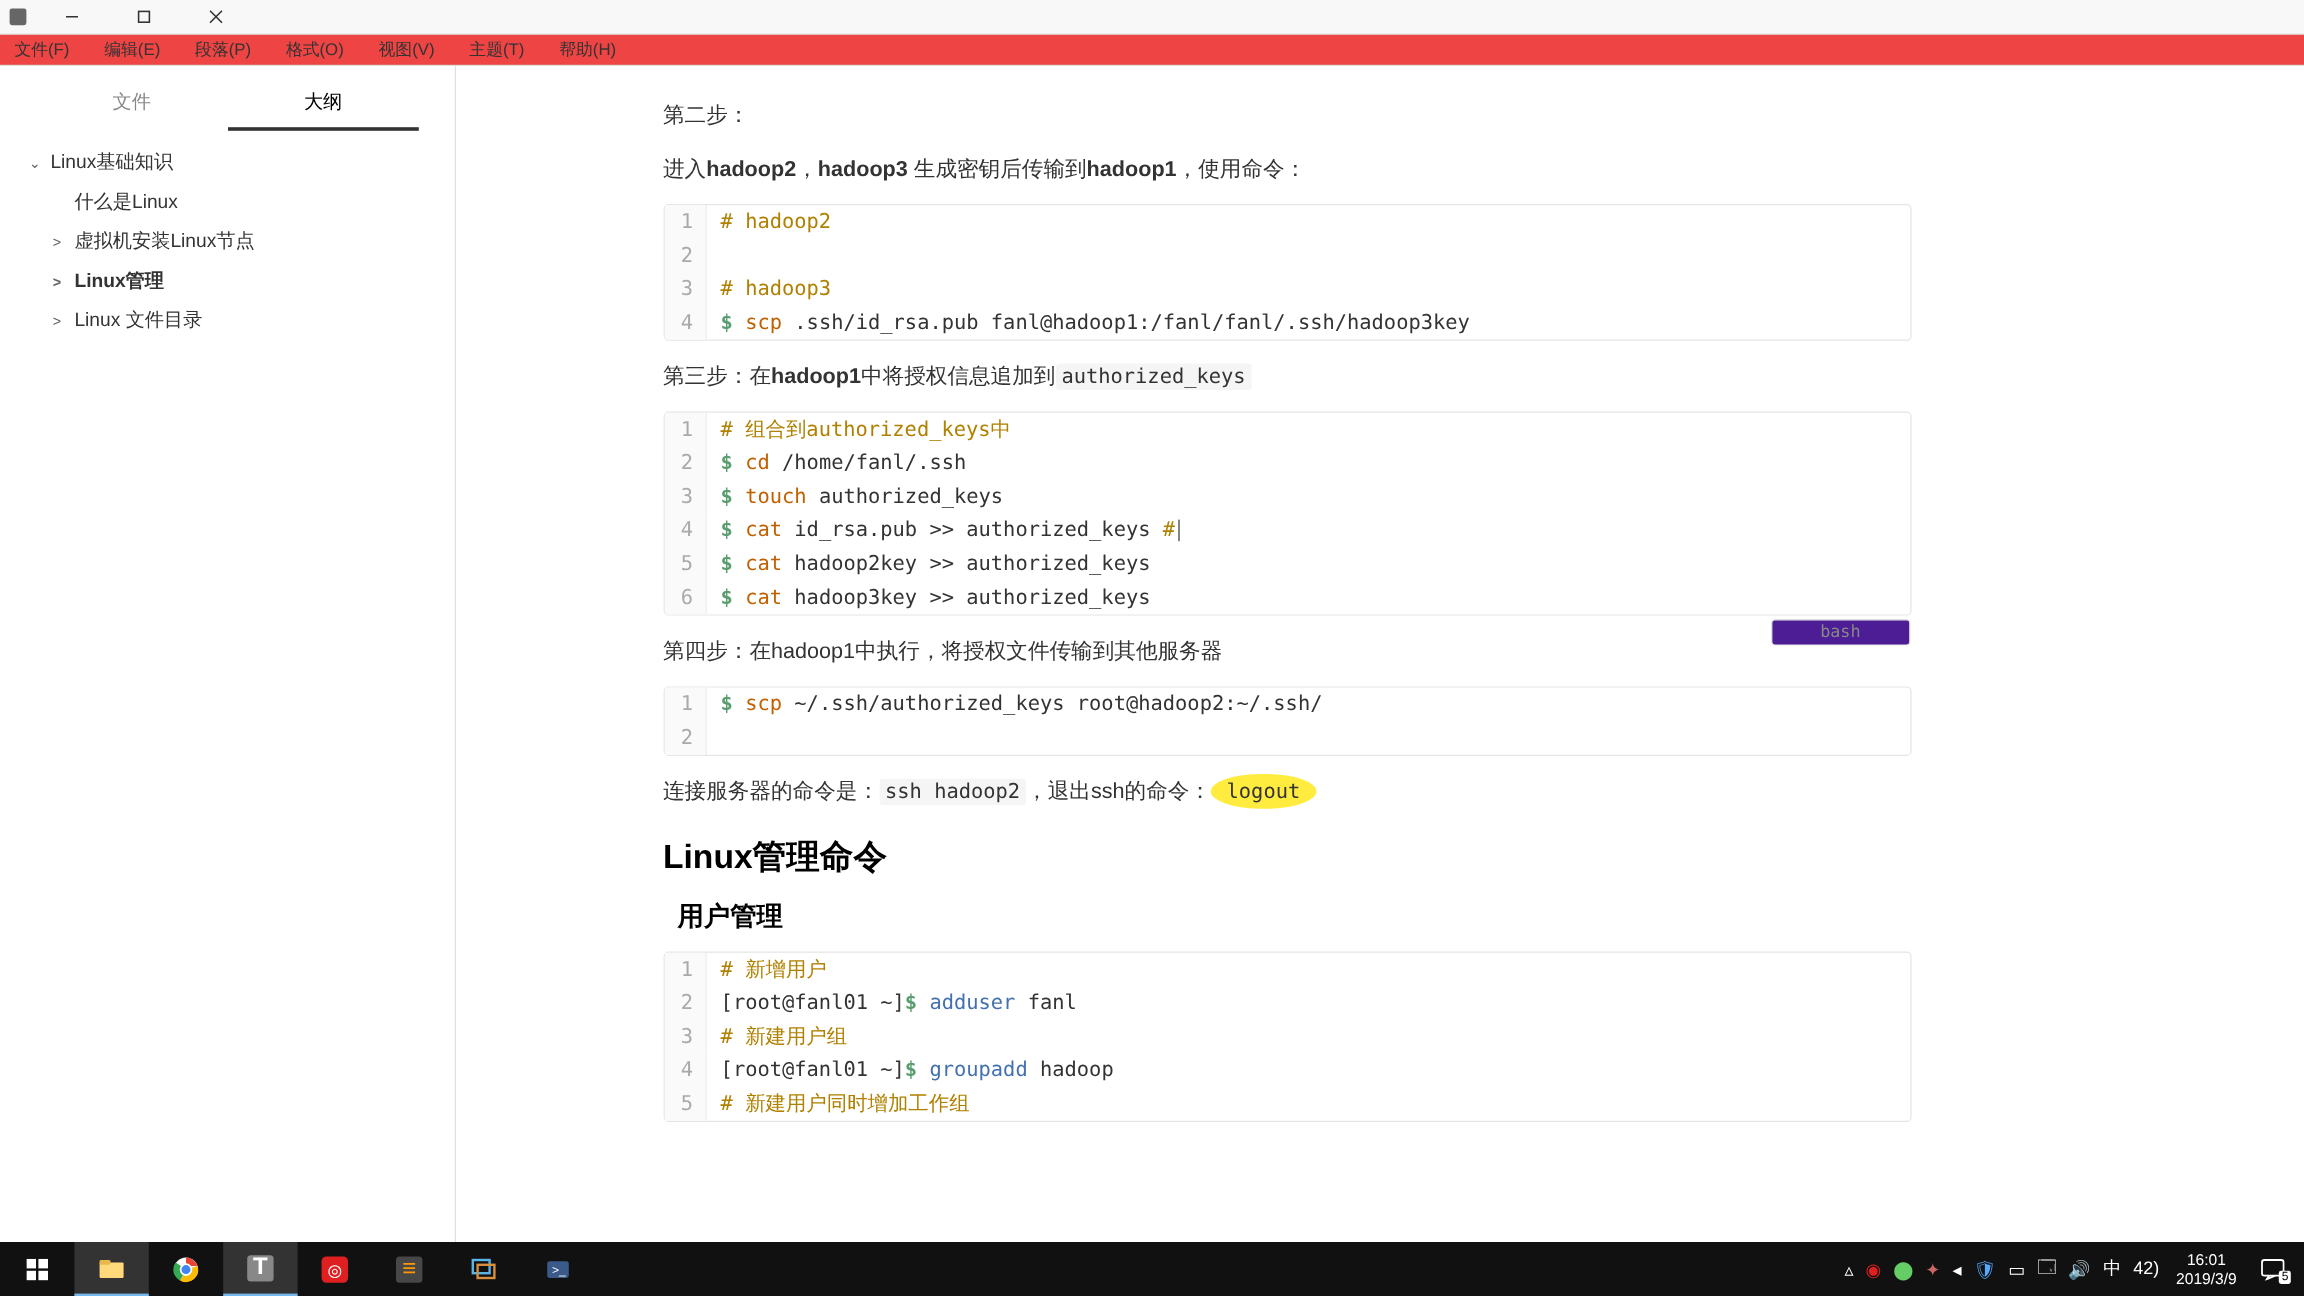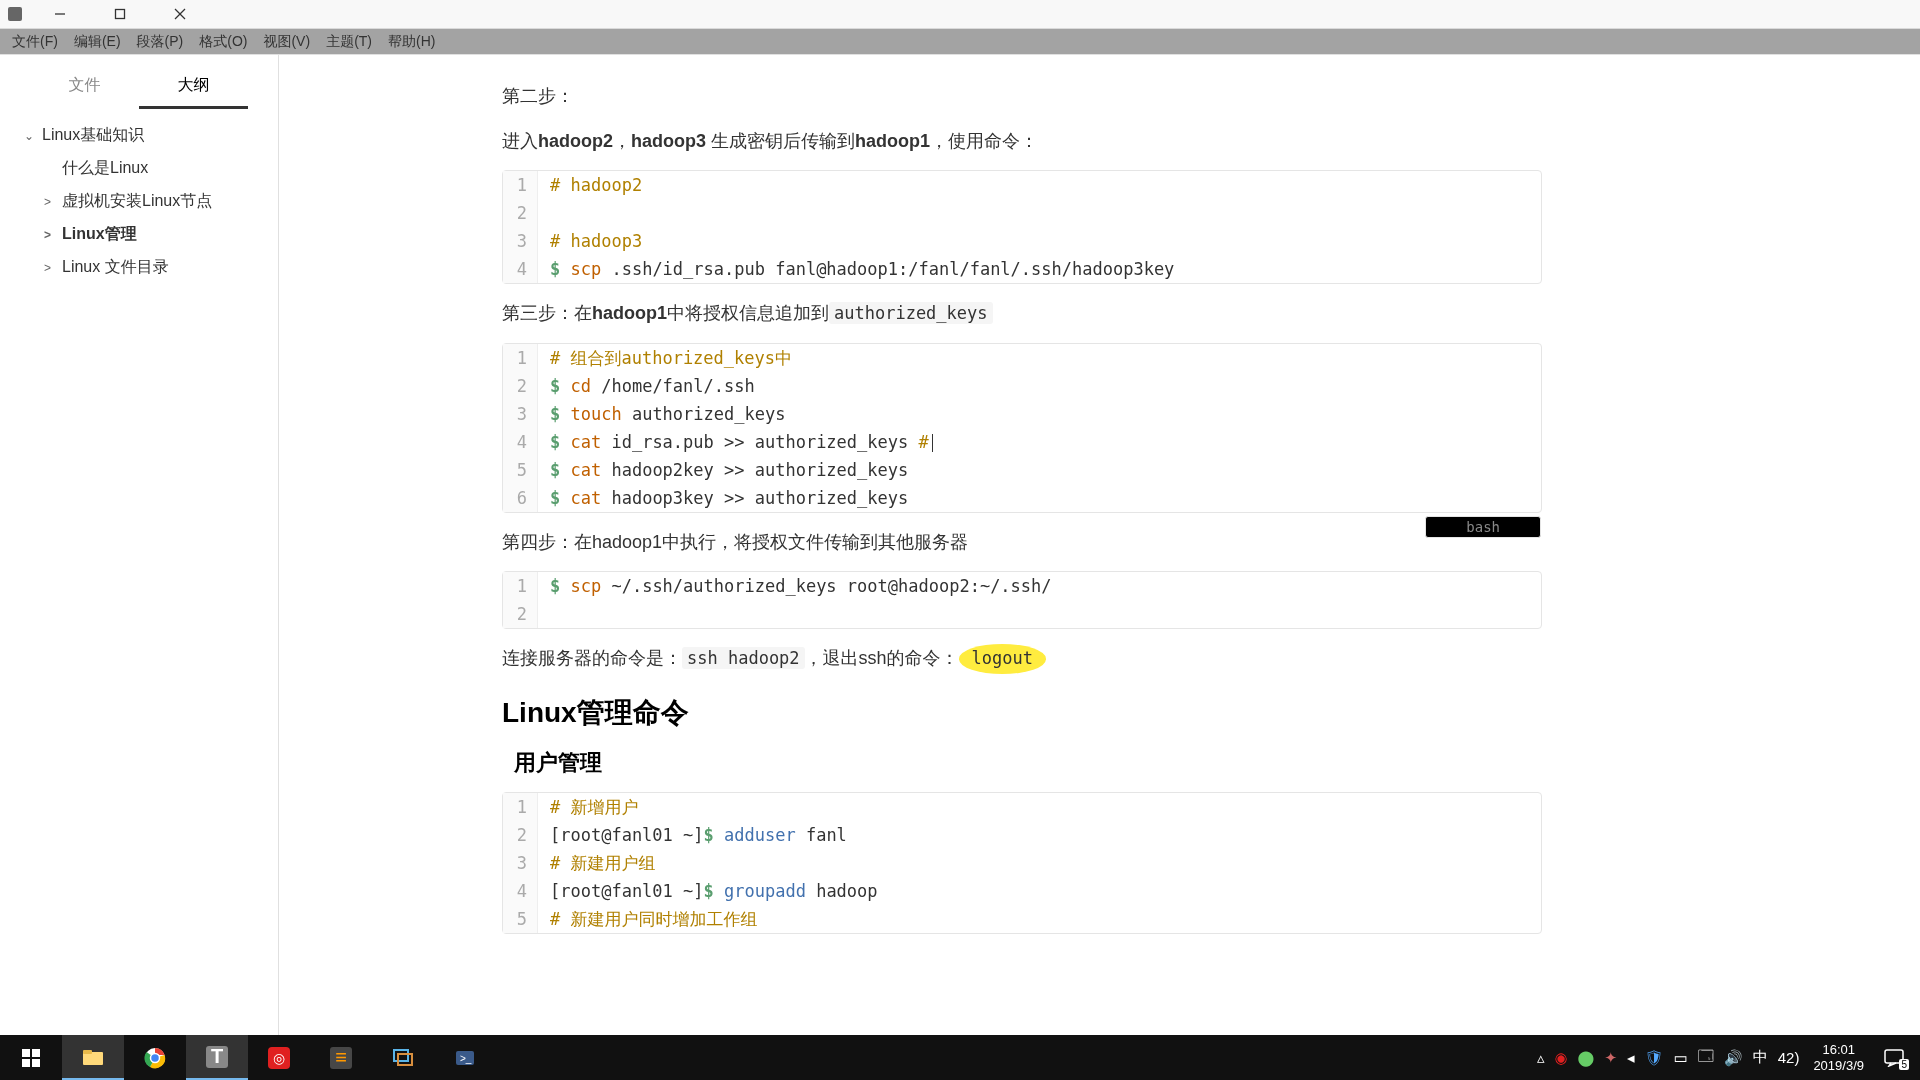--- a/index.html
+++ b/index.html
@@ -4,26 +4,26 @@
 <style>
 * { margin: 0; padding: 0; box-sizing: border-box; }
 body { font-family: "Microsoft YaHei", "PingFang SC", sans-serif; background: #fff; overflow: hidden; width: 1920px; height: 1080px; }
 
 .titlebar { height: 29px; background: #f8f8f8; border-bottom: 1px solid #dadada; display: flex; align-items: center; padding-left: 8px; }
 .titlebar .icon { width: 14px; height: 14px; background: #666; margin-right: 8px; border-radius: 2px; }
 .titlebar .title { font-size: 14px; color: #333; flex: 1; }
 .titlebar .win-controls { display: flex; }
 .titlebar .win-btn { width: 60px; height: 29px; display: flex; align-items: center; justify-content: center; font-size: 14px; color: #333; cursor: pointer; }
 
-.menubar { height: 26px; background: #a3a3a3; border-bottom: 1px solid #e0e0e0; display: flex; align-items: center; padding-left: 4px; }
+.menubar { height: 26px; background: #ef4444; border-bottom: 1px solid #e0e0e0; display: flex; align-items: center; padding-left: 4px; gap: 13px; }
 .menubar .menu-item { padding: 2px 8px; font-size: 14px; color: #333; cursor: pointer; }
 
 .body { display: flex; height: calc(100% - 55px - 45px); }
 
-.sidebar { width: 279px; border-right: 1px solid #e0e0e0; display: flex; flex-direction: column; }
+.sidebar { width: 380px; border-right: 1px solid #e0e0e0; display: flex; flex-direction: column; }
 .sidebar-tabs { display: flex; padding: 10px 30px 0; }
 .sidebar-tab { flex: 1; text-align: center; padding: 10px 0; font-size: 16px; color: #888; cursor: pointer; }
 .sidebar-tab.active { color: #000; font-weight: 500; border-bottom: 3px solid #333; }
 
 .outline { padding: 10px 0; overflow-y: auto; flex: 1; }
 .outline-item { display: flex; align-items: center; padding: 6px 20px; font-size: 16px; color: #333; cursor: pointer; }
 .outline-item .chev { width: 12px; color: #666; margin-right: 6px; font-size: 12px; }
 .outline-item.lvl1 { padding-left: 24px; }
 .outline-item.lvl2 { padding-left: 44px; }
 .outline-item.bold { font-weight: 700; }
@@ -31,21 +31,21 @@
 .content { flex: 1; overflow-y: auto; padding: 0 260px 0 105px; position: relative; }
 .content-inner { max-width: 1040px; margin: 0 auto; padding-top: 12px; }
 
 p { font-size: 18px; color: #333; margin: 14px 0; line-height: 1.7; }
 h2 { font-size: 28px; font-weight: 700; margin: 20px 0 10px; }
 h3 { font-size: 22px; font-weight: 700; margin: 16px 12px 8px; }
 b { font-weight: 700; }
 code.inline { font-family: Consolas, Monaco, monospace; font-size: 17px; background: #f5f5f5; padding: 1px 5px; border-radius: 3px; }
 
 .codeblock { border: 1px solid #e5e5e5; border-radius: 4px; margin: 14px 0; font-family: Consolas, Monaco, monospace; font-size: 17px; position: relative; background: #fff; }
-.code-lang { position: absolute; right: 0; bottom: -26px; font-size: 14px; color: #888; background: #000000; border: 1px solid #e5e5e5; padding: 2px 40px; border-radius: 3px; text-align: right; }
+.code-lang { position: absolute; right: 0; bottom: -26px; font-size: 14px; color: #888; background: #4c1d95; border: 1px solid #e5e5e5; padding: 2px 40px; border-radius: 3px; text-align: right; }
 .codeline { display: flex; }
 .gutter { width: 35px; text-align: right; padding-right: 10px; color: #aaa; user-select: none; background: #fafafa; border-right: 1px solid #eee; line-height: 28px; }
 .codetext { padding-left: 12px; line-height: 28px; white-space: pre; }
 
 .tok-comment { color: #b08000; }
 .tok-prompt { color: #5a9e6f; font-weight: 700; }
 .tok-cmd { color: #c06000; }
 .tok-kw { color: #4271ae; }
 .tok-plain { color: #333; }
 

